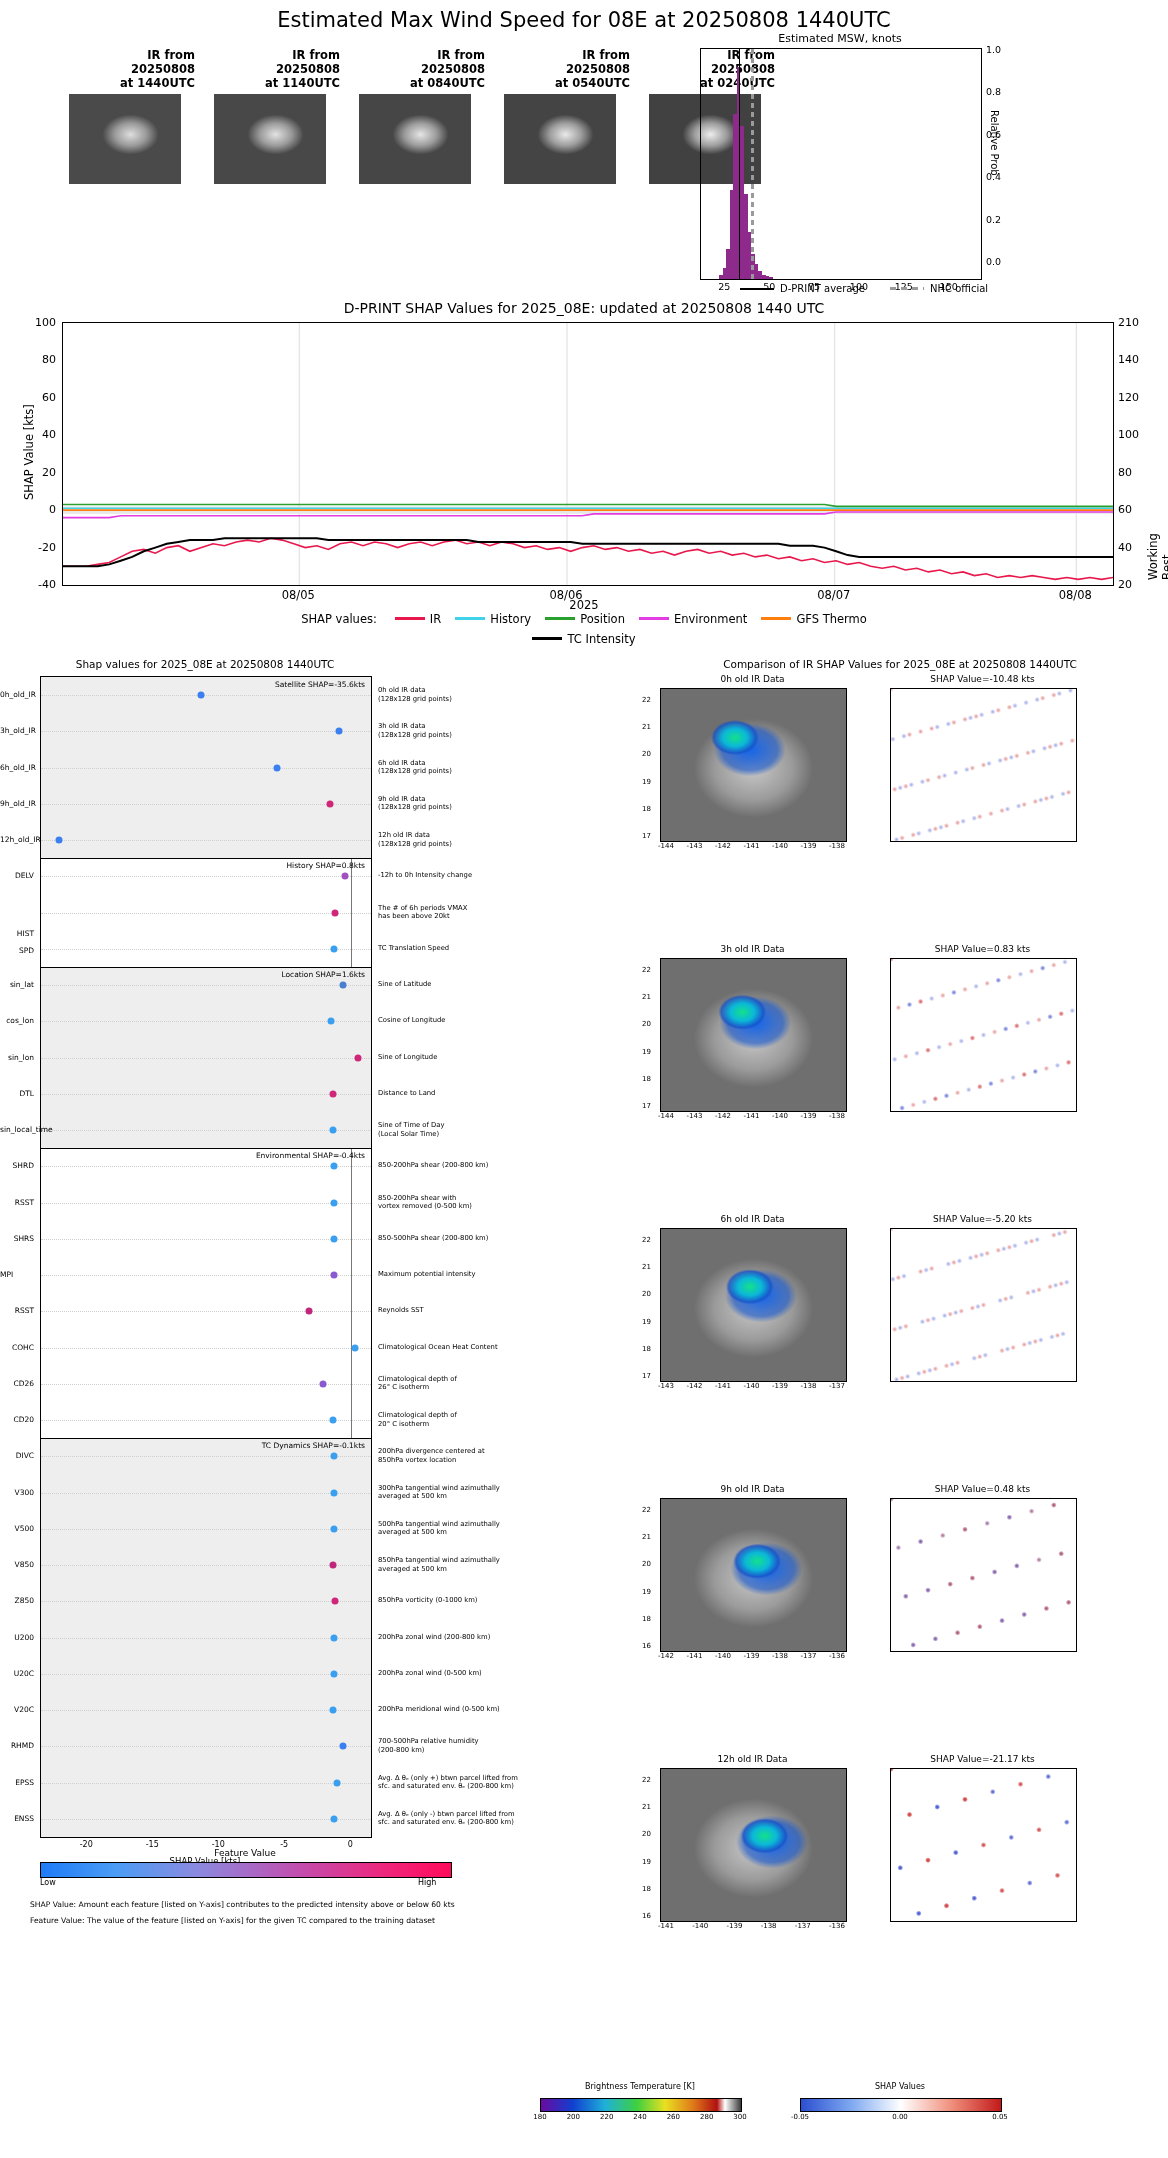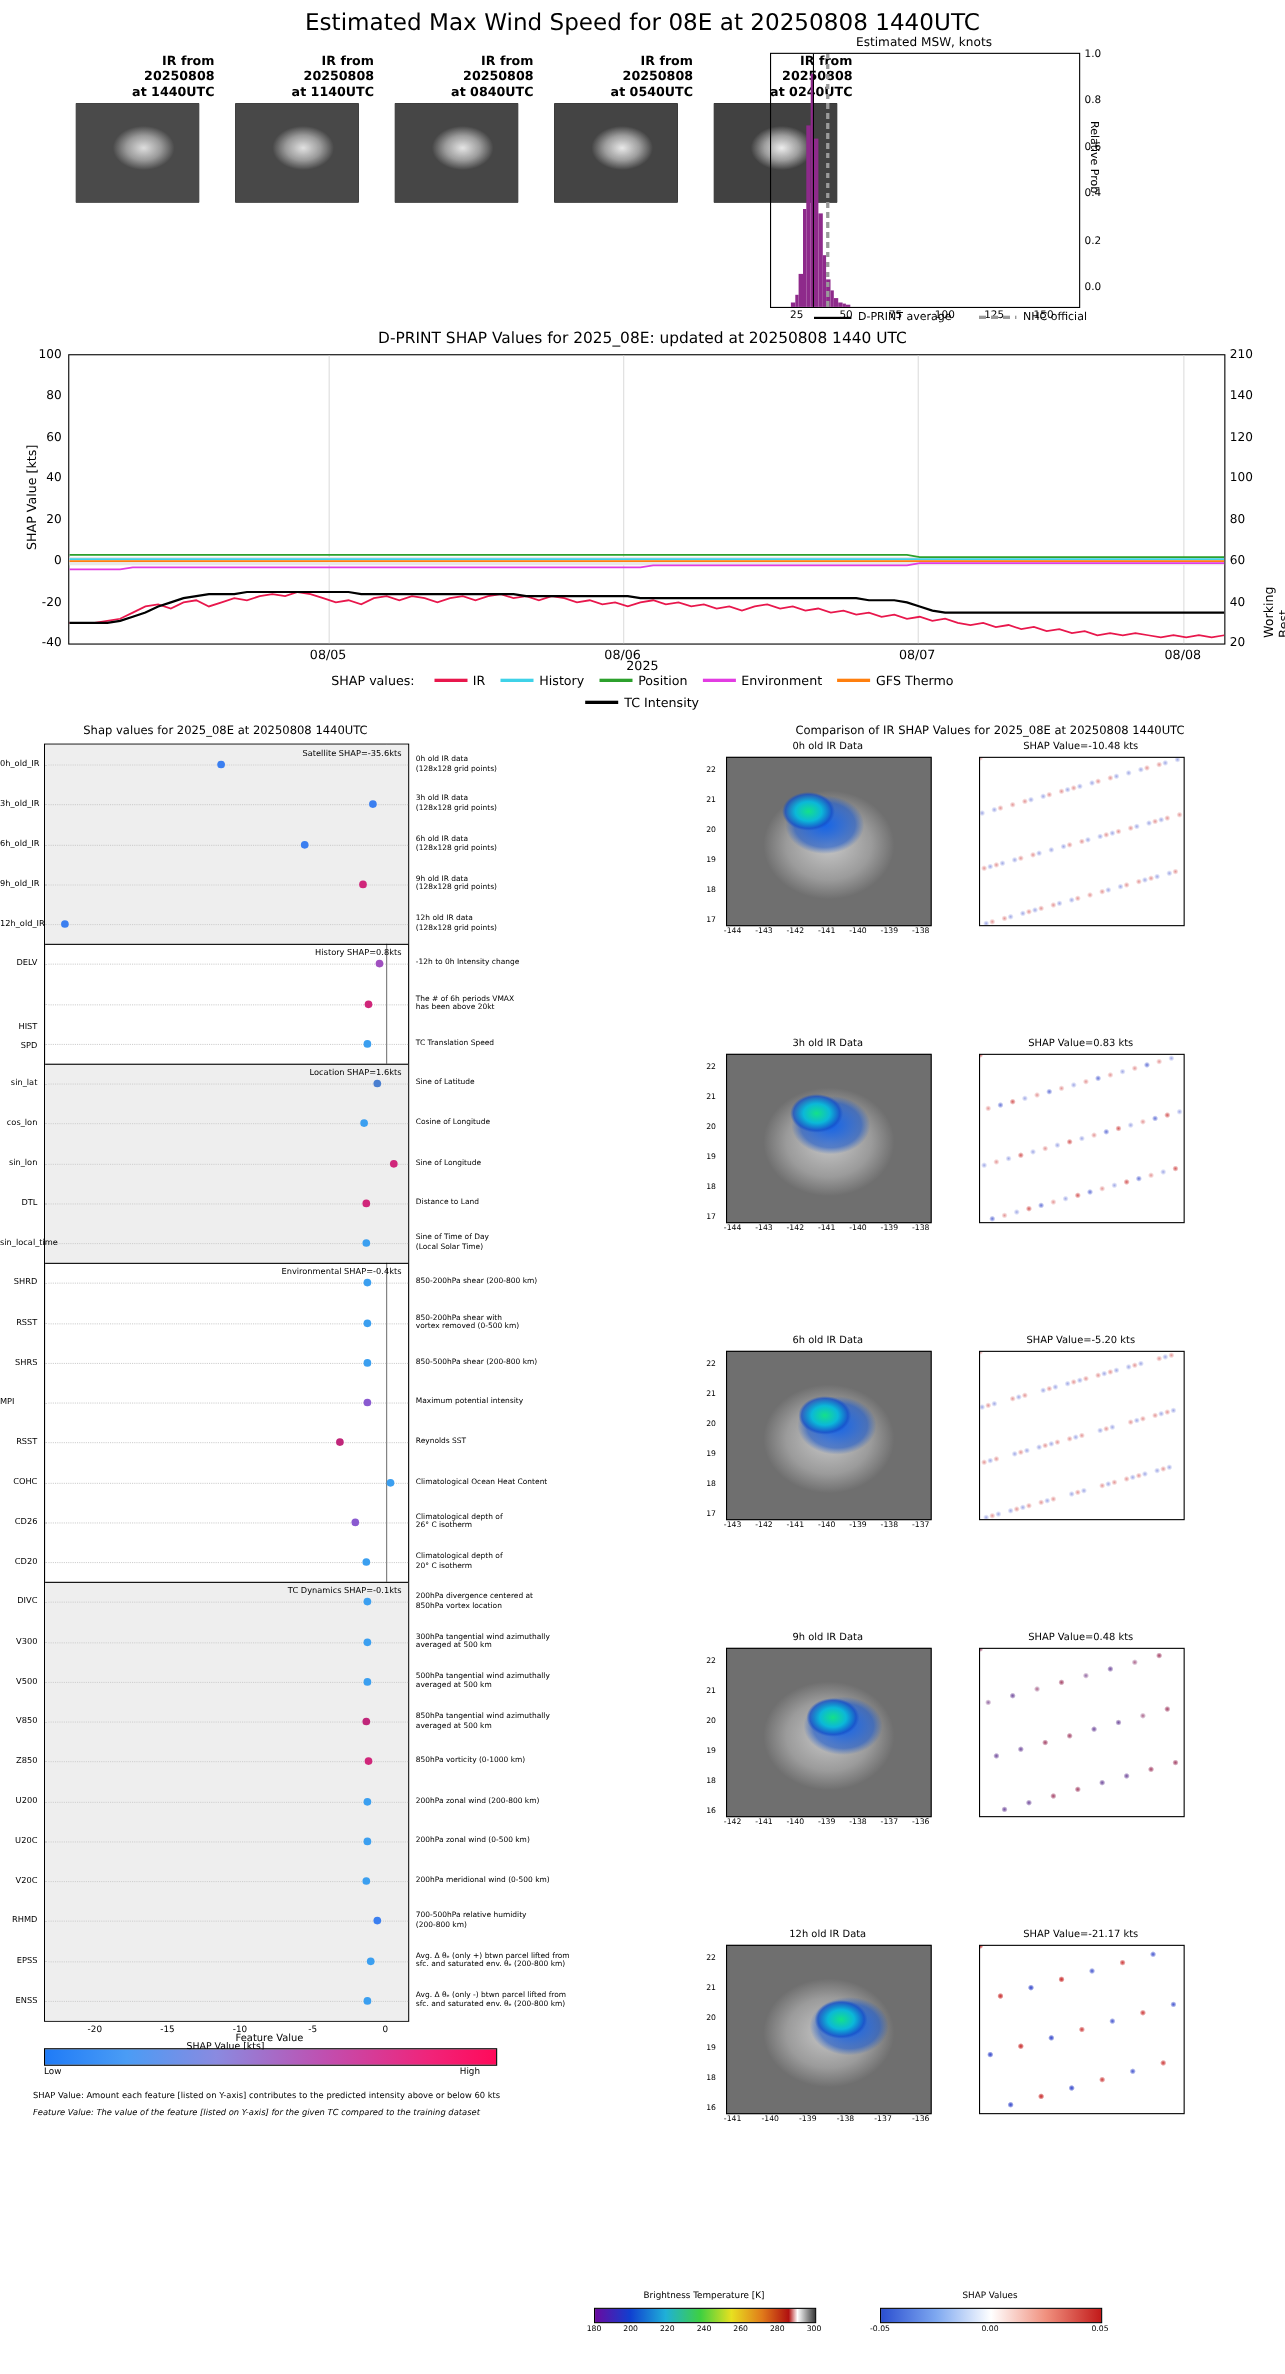--- a/index.html
+++ b/index.html
@@ -462,15 +462,15 @@
     <div class="abs cbar-lab" style="left: 800px; top: 2113px;">-0.05</div>
     <div class="abs cbar-lab" style="left: 900px; top: 2113px;">0.00</div>
     <div class="abs cbar-lab" style="left: 1000px; top: 2113px;">0.05</div>
   </div>
 
 <div class="abs" id="feat-cbar"></div>
 <div class="abs" style="left:40px;top:1848px;width:410px;text-align:center;font-size:9px;">Feature Value</div>
 <div class="abs" style="left:40px;top:1878px;font-size:8px;">Low</div>
 <div class="abs" style="left:418px;top:1878px;font-size:8px;">High</div>
 <div class="abs foot" style="left:30px;top:1900px;">SHAP Value: Amount each feature [listed on Y-axis] contributes to the predicted intensity above or below 60 kts</div>
-<div class="abs foot" style="left:30px;top:1916px;font-style:italic;">Feature Value: The value of the feature [listed on Y-axis] for the given TC compared to the training dataset</div>
+<div class="abs foot" style="left:30px;top:1916px;">Feature Value: The value of the feature [listed on Y-axis] for the given TC compared to the training dataset</div>
 
 <div class="abs" style="left: 0px; top: 632px; width: 1168px; text-align: center; font-size: 11.5px;"><span style="display:inline-block;width:30px;height:3px;vertical-align:middle;margin:0 5px 3px 0;background:#000000"></span><span>TC Intensity</span></div>
 
 </body></html>

